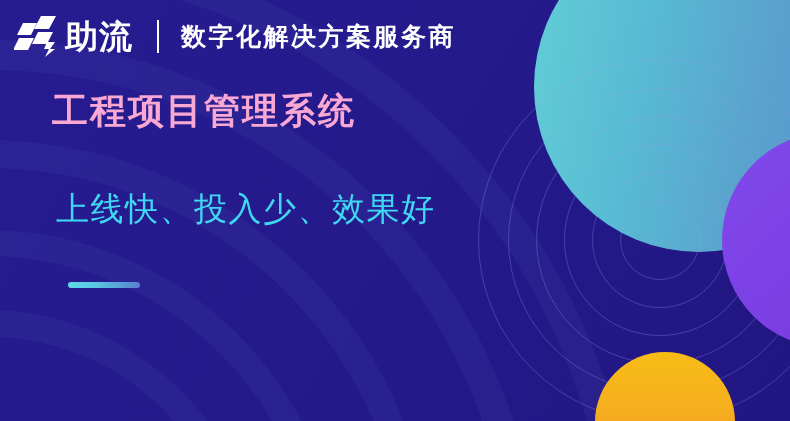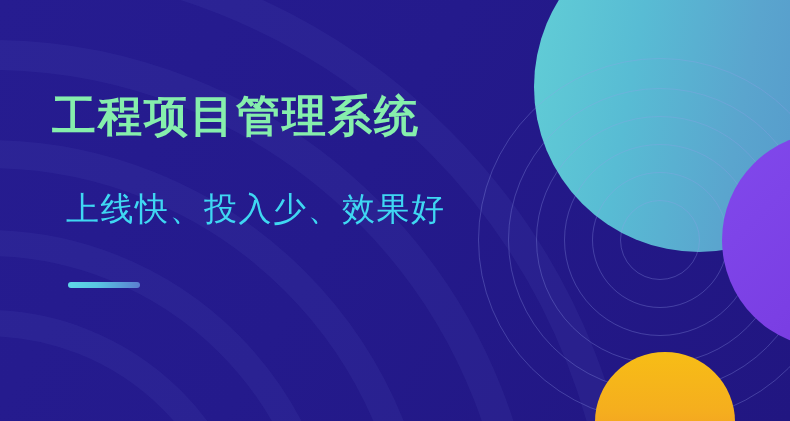--- a/index.html
+++ b/index.html
@@ -125,32 +125,32 @@
     letter-spacing: 2.5px;
     line-height: 1;
     white-space: nowrap;
   }
 
   
   .headline {
     position: absolute;
     left: 52px;
     top: 92px;
-    color: #86efac;
-    font-size: 44px;
+    color: #f9a8d4;
+    font-size: 36px;
     font-weight: 700;
     letter-spacing: 2px;
     line-height: 1.08;
     white-space: nowrap;
   }
 
   
   .subtitle {
     position: absolute;
-    left: 66px;
+    left: 56px;
     top: 190px;
     color: #3FD7F2;
     font-size: 33px;
     font-weight: 500;
     letter-spacing: 1.5px;
     line-height: 1.15;
     white-space: nowrap;
   }
 
   
@@ -204,20 +204,42 @@
     <div class="ring" style="left:508px; top:88px; width:304px; height:304px;"></div>
     <div class="ring" style="left:478px; top:58px; width:364px; height:364px;"></div>
 
     <div class="circle-purple"></div>
 
     <div class="circle-orange"></div>
   </div>
 
   <div class="content">
 
+    <div class="header">
+      <svg class="logo-mark" viewBox="0 0 46 44">
+        <g fill="#FFFFFF">
+
+          <polygon points="9,9 23,9 17,21 3,21"></polygon>
+
+          <polygon points="27,2 42,2 35,15 20,15"></polygon>
+
+          <polygon points="24,18 39,18 33,30 18,30"></polygon>
+
+          <polygon points="5,24 20,24 14,36 -1,36"></polygon>
+
+          <polygon points="33,28 41,28 36,35 41,35 31,43 35,35 30,35"></polygon>
+        </g>
+      </svg>
+
+      <div class="logo-word">助流</div>
+
+      <div class="logo-divider"></div>
+
+      <div class="tagline">数字化解决方案服务商</div>
+    </div>
 
     <div class="headline">工程项目管理系统</div>
 
     <div class="subtitle">上线快、投入少、效果好</div>
 
     <div class="divider-bar"></div>
 
 
   </div>
 </div>

